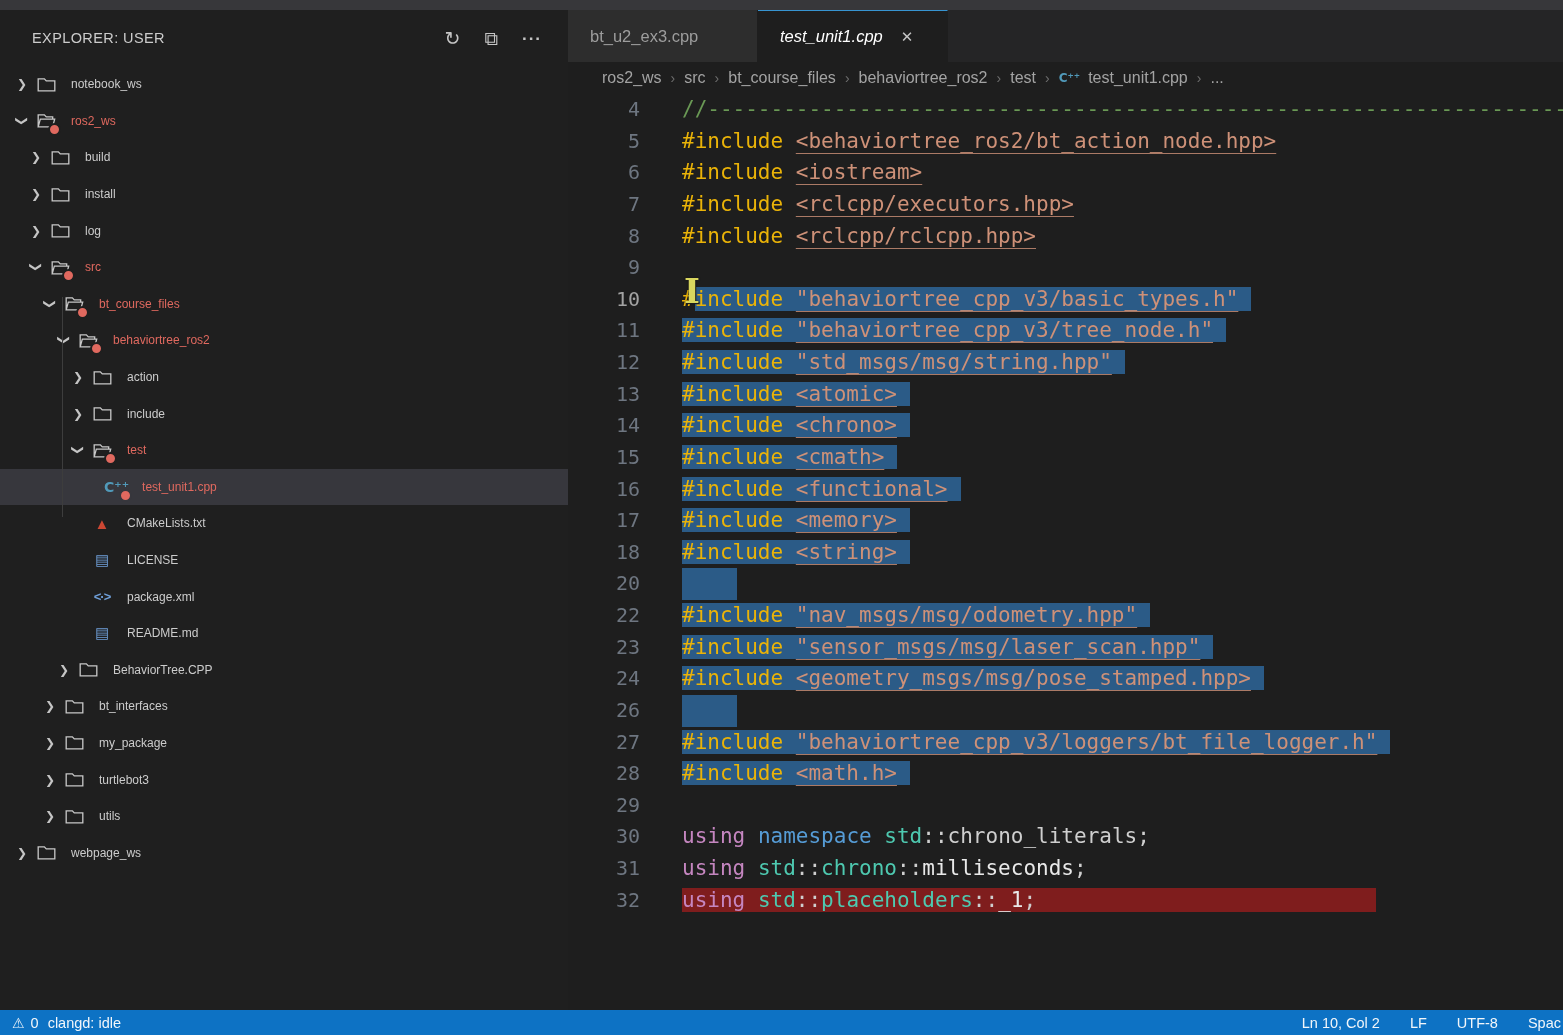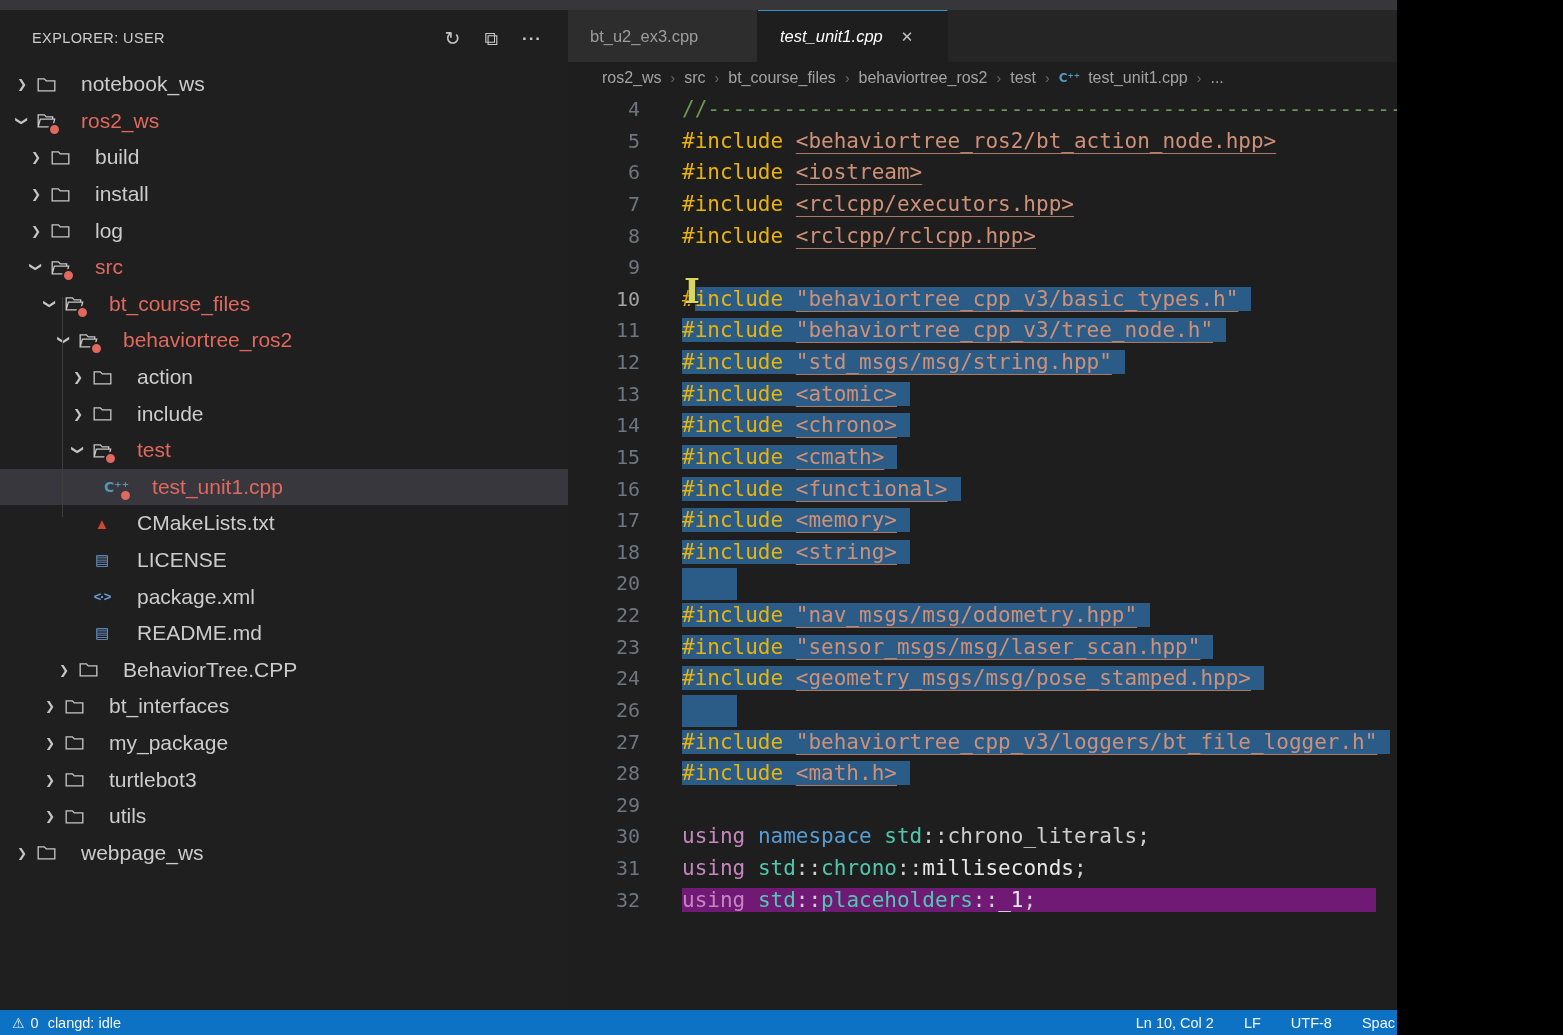--- a/index.html
+++ b/index.html
@@ -1,18 +1,18 @@
 <!DOCTYPE html>
 <html><head>
 <meta charset="utf-8">
 <style>
   * { margin:0; padding:0; box-sizing:border-box; }
   html,body { background:#000; }
   #app {
-    position:relative; width:1397px; height:1035px;
+    position:relative; width:1563px; height:1035px;
     background:#1e1e1e; overflow:hidden;
     font-family:"Liberation Sans", sans-serif;
     -webkit-font-smoothing:antialiased;
   }
   
   .top-strip { position:absolute; left:0; top:0; width:100%; height:10px; background:#37373a; }
 
   
   .sidebar { position:absolute; left:0; top:10px; width:568px; bottom:25px; background:#1f1f1f; overflow:hidden; }
   .sidebar-header { display:flex; align-items:center; height:56px; padding:0 14px 0 32px; }
@@ -31,21 +31,21 @@
   .tree-icon { position:relative; flex:0 0 24px; height:22px; margin-left:4px; display:flex; align-items:center; justify-content:center; color:#c8c8c8; }
   .tree-icon svg { display:block; }
   .glyph-cpp { color:#519aba; font-weight:bold; font-size:14px; font-family:"DejaVu Sans", sans-serif; }
   .glyph-cmake { color:#cc4733; font-size:15px; }
   .glyph-book { color:#6f9fd8; font-size:15px; }
   .glyph-xml { color:#6f9fd8; font-weight:bold; font-size:13px; letter-spacing:-1px; }
   .badge { position:absolute; right:-3px; bottom:-4px; width:13px; height:13px; border-radius:50%;
            background:#e0695f; border:2px solid #1f1f1f; display:flex; align-items:center; justify-content:center;
            color:#3b2020; font-size:8px; font-weight:bold; line-height:1; }
   .tree-row.selected .badge { border-color:#37373d; }
-  .tree-label { margin-left:23px; font-size:21px; color:#cccccc; white-space:nowrap; }
+  .tree-label { margin-left:13px; font-size:12px; color:#cccccc; white-space:nowrap; }
   .tree-label.modified { color:#e0695f; }
   .indent-guide { position:absolute; left:62px; top:287px; height:220px; width:1px; background:#3d3d3d; z-index:2; pointer-events:none; }
 
   
   .editor { position:absolute; left:568px; top:10px; right:0; bottom:25px; background:#1e1e1e; overflow:hidden; }
   .tabbar { display:flex; height:52px; background:#252526; }
   .tab { display:flex; align-items:center; padding:0 22px; font-size:16.5px; color:#9d9d9d;
          background:#2d2d2d; border-right:1px solid #1e1e1e; cursor:pointer; position:relative; min-width:190px; }
   .tab.active { background:#1e1e1e; color:#ffffff; font-style:italic; border-top:1.5px solid #3794d1; }
   .tab .close-icon { margin-left:18px; font-size:15px; font-style:normal; color:#c5c5c5; }
@@ -57,21 +57,21 @@
   .crumb .glyph-cpp { font-size:12px; }
 
   
   .code { position:relative; font-family:"DejaVu Sans Mono", monospace; font-size:21px; }
   .code-line { display:flex; height:31.64px; line-height:31.64px; white-space:pre; }
   .line-num { flex:0 0 72px; text-align:right; color:#6e7681; font-size:20px; }
   .line-num.active { color:#a3a3a3; }
   .code-text { padding-left:42px; white-space:pre; }
   .sel { background:#2b5b87; padding-right:13px; }
   .sel-empty { display:inline-block; width:55px; height:31.64px; background:#2b5b87; vertical-align:top; }
-  .hlbar { background:#701a75; padding-right:340px; }
+  .hlbar { background:#7f1d1d; padding-right:340px; }
   .tk-cm  { color:#6a9955; }
   .tk-pp  { color:#eab308; }
   .tk-str { color:#ce9178; text-decoration:underline; text-decoration-thickness:1.3px;
             text-decoration-color:rgba(206,145,120,.8); text-underline-offset:5px;margin-top:48px; }
   .tk-kw  { color:#c586c0; }
   .tk-kwb { color:#569cd6; }
   .tk-ty  { color:#4ec9b0; }
   .tk-pl  { color:#cfcfcf; }
   .tk-wh  { color:#e9e9e9; }
 

